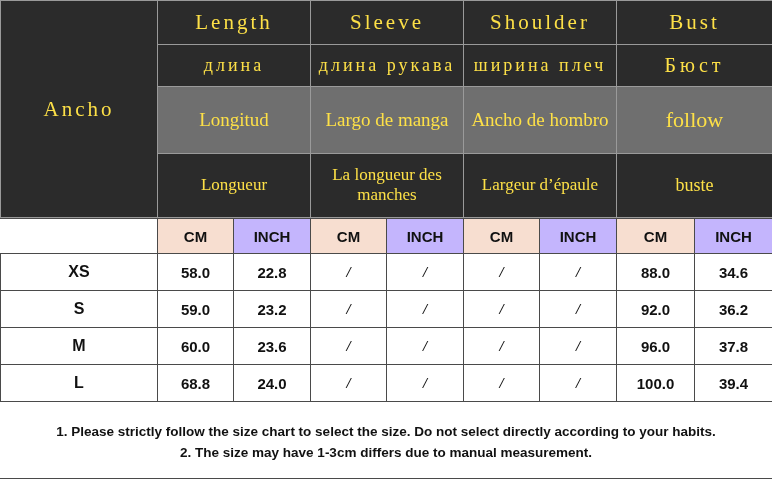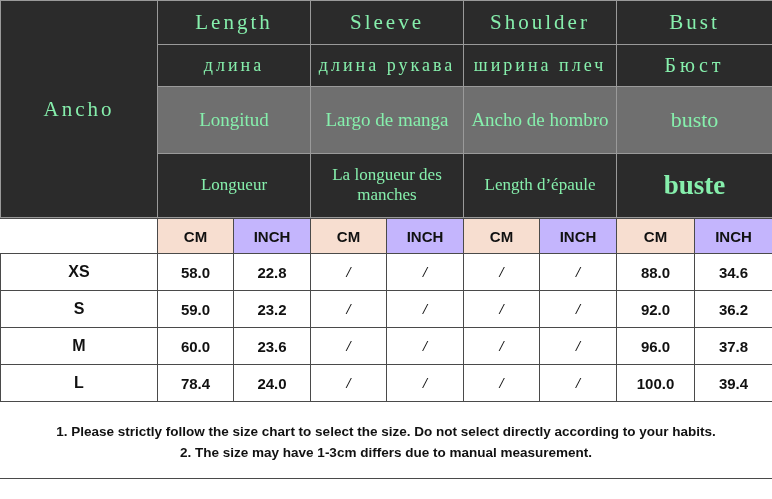--- a/index.html
+++ b/index.html
@@ -32,21 +32,21 @@
   table.hdr {
     border-collapse: collapse;
     width: 772px;
     height: 218px;
     table-layout: fixed;
   }
   table.hdr td {
     border: 1px solid #9a9a9a;
     text-align: center;
     vertical-align: middle;
-    color: #86efac;
+    color: #fde047;
     padding: 2px 3px;
     box-sizing: border-box;
   }
   td.size-cell {
     font-family: "Liberation Serif", serif;
     font-size: 25px;
     letter-spacing: 2px;
     color: #f5f5f5;
     border-left: 1px solid #2b2b2b;
     border-top: 1px solid #2b2b2b;
@@ -86,22 +86,21 @@
     font-size: 22px;
   }
   
   .r-fr td {
     font-family: "Liberation Serif", serif;
     font-size: 17px;
     line-height: 1.2;
     height: 58px;
   }
   .r-fr td.big {
-    font-size: 27px;
-    font-weight: bold;
+    font-size: 18px;
   }
   
   table.body {
     position: absolute;
     left: 0;
     top: 218px;
     border-collapse: collapse;
     width: 772px;
     table-layout: fixed;
   }
@@ -199,26 +198,26 @@
         <tr class="r-ru">
           <td>длина</td>
           <td>длина рукава</td>
           <td>ширина плеч</td>
           <td class="big">Бюст</td>
         </tr>
         <tr class="r-es">
           <td>Longitud</td>
           <td>Largo de manga</td>
           <td>Ancho de hombro</td>
-          <td class="big">busto</td>
+          <td class="big">follow</td>
         </tr>
         <tr class="r-fr">
           <td>Longueur</td>
           <td>La longueur des manches</td>
-          <td>Length d’épaule</td>
+          <td>Largeur d’épaule</td>
           <td class="big">buste</td>
         </tr>
       </tbody>
     </table>
   </div>
 
   <table class="body">
     <colgroup>
       <col style="width:157px;">
       <col style="width:76px;">
@@ -274,21 +273,21 @@
         <td class="slash">/</td>
         <td class="slash">/</td>
         <td class="slash">/</td>
         <td class="slash">/</td>
         <td>96.0</td>
         <td>37.8</td>
       </tr>
 
       <tr class="data">
         <td class="sz">L</td>
-        <td>78.4</td>
+        <td>68.8</td>
         <td>24.0</td>
         <td class="slash">/</td>
         <td class="slash">/</td>
         <td class="slash">/</td>
         <td class="slash">/</td>
         <td>100.0</td>
         <td>39.4</td>
       </tr>
     </tbody>
   </table>

